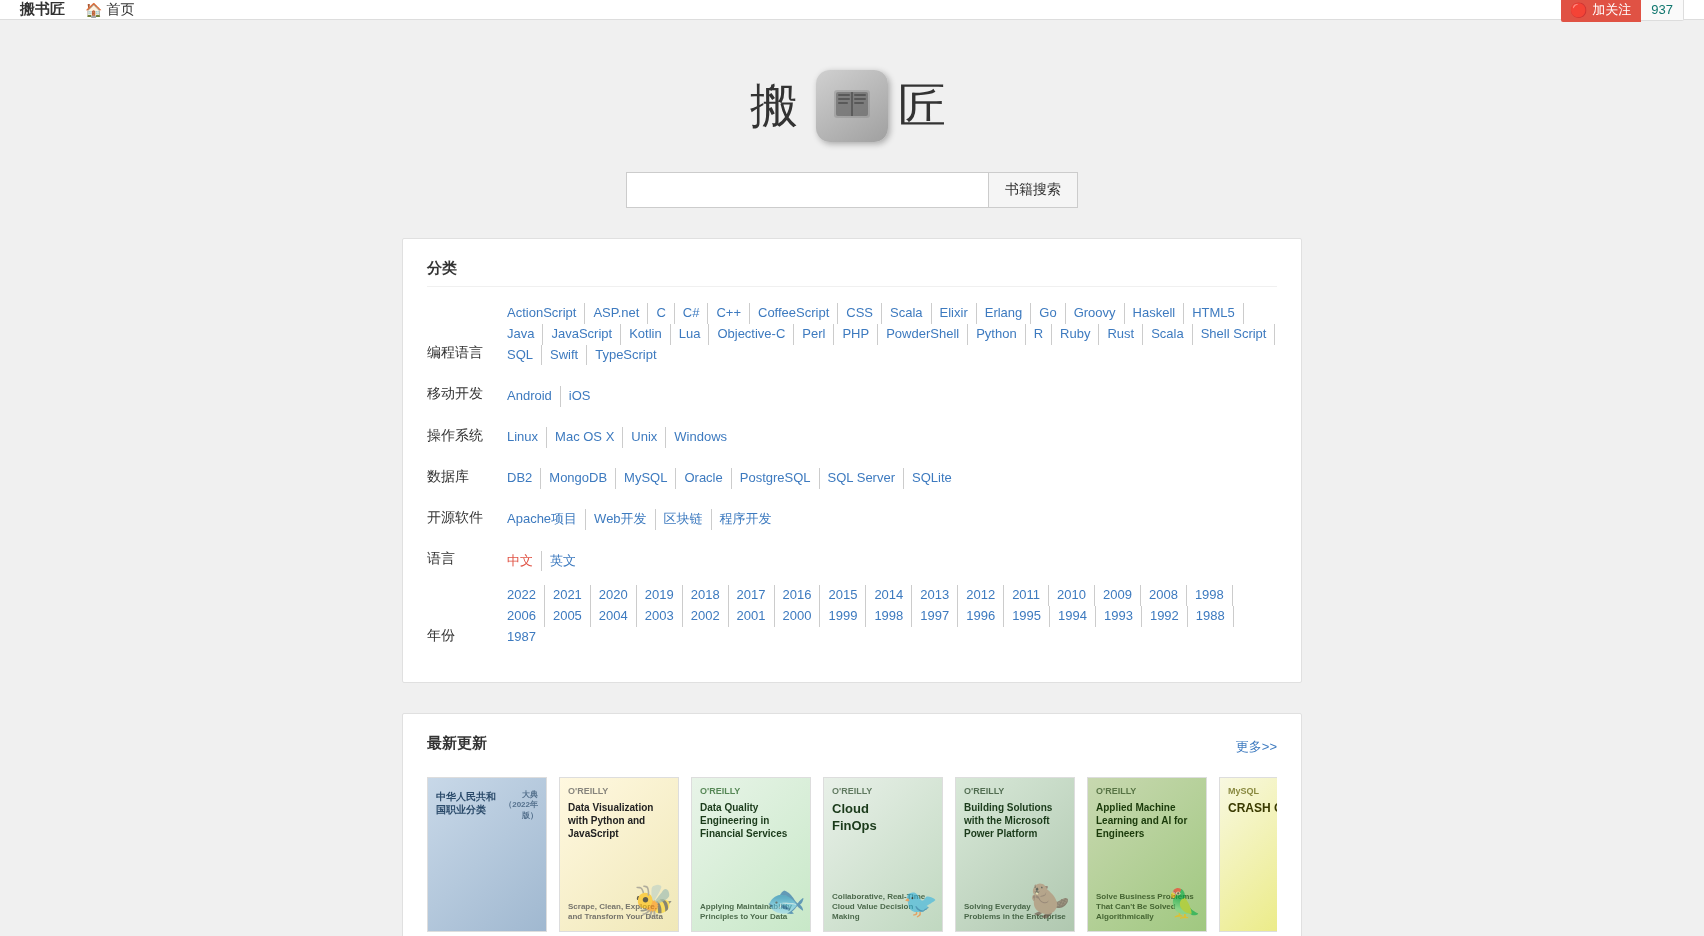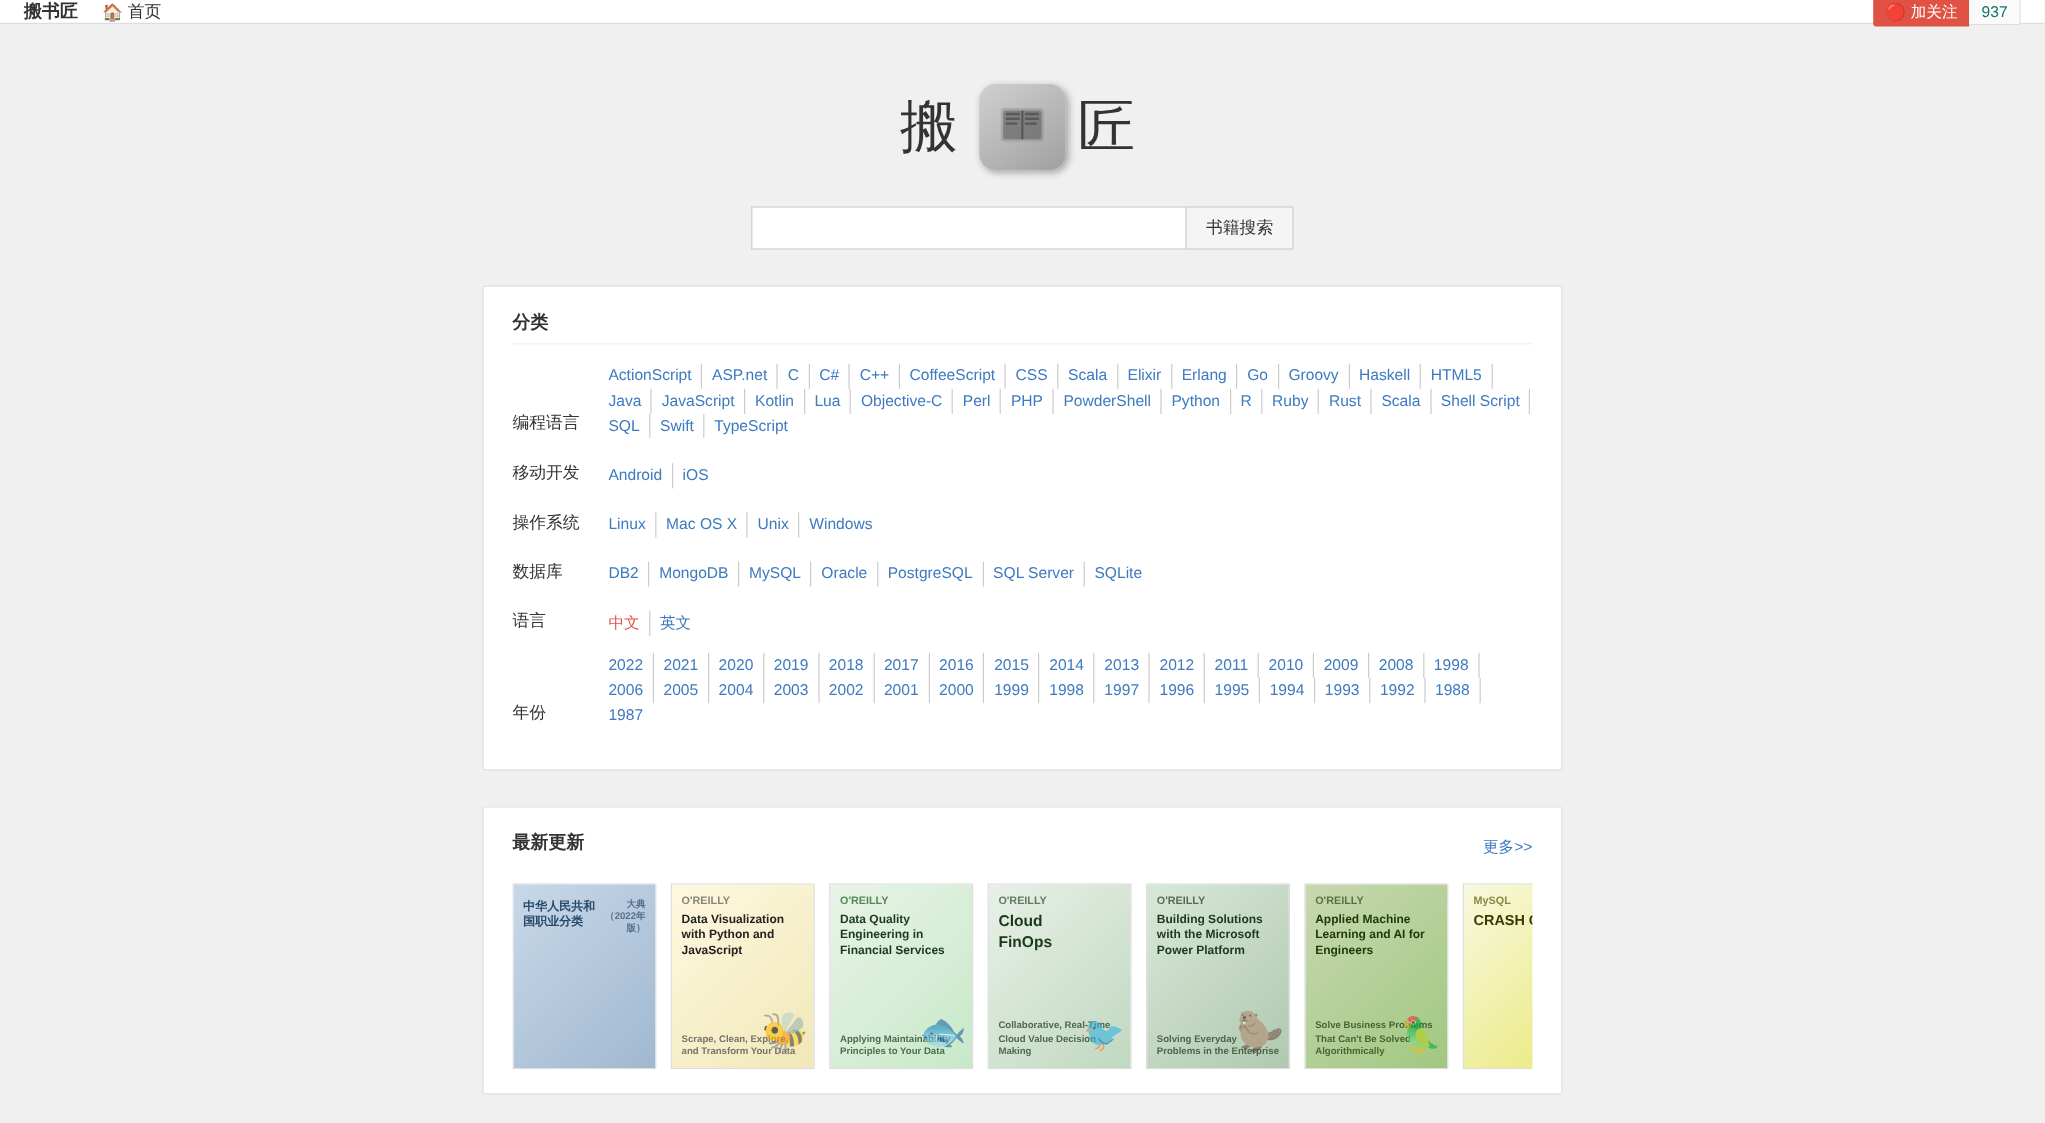--- a/index.html
+++ b/index.html
@@ -362,20 +362,29 @@
         <a href="#">DB2</a>
         <a href="#">MongoDB</a>
         <a href="#">MySQL</a>
         <a href="#">Oracle</a>
         <a href="#">PostgreSQL</a>
         <a href="#">SQL Server</a>
         <a href="#" style="border-right:none;">SQLite</a>
       </div>
     </div>
 
+    <div class="cat-row">
+      <div class="cat-label">开源软件</div>
+      <div class="cat-links">
+        <a href="#">Apache项目</a>
+        <a href="#">Web开发</a>
+        <a href="#">区块链</a>
+        <a href="#" style="border-right:none;">程序开发</a>
+      </div>
+    </div>
 
     <div class="cat-row">
       <div class="cat-label">语言</div>
       <div class="cat-links">
         <a href="#" class="chinese">中文</a>
         <a href="#" style="border-right:none;">英文</a>
       </div>
     </div>
 
     <div class="cat-row">

